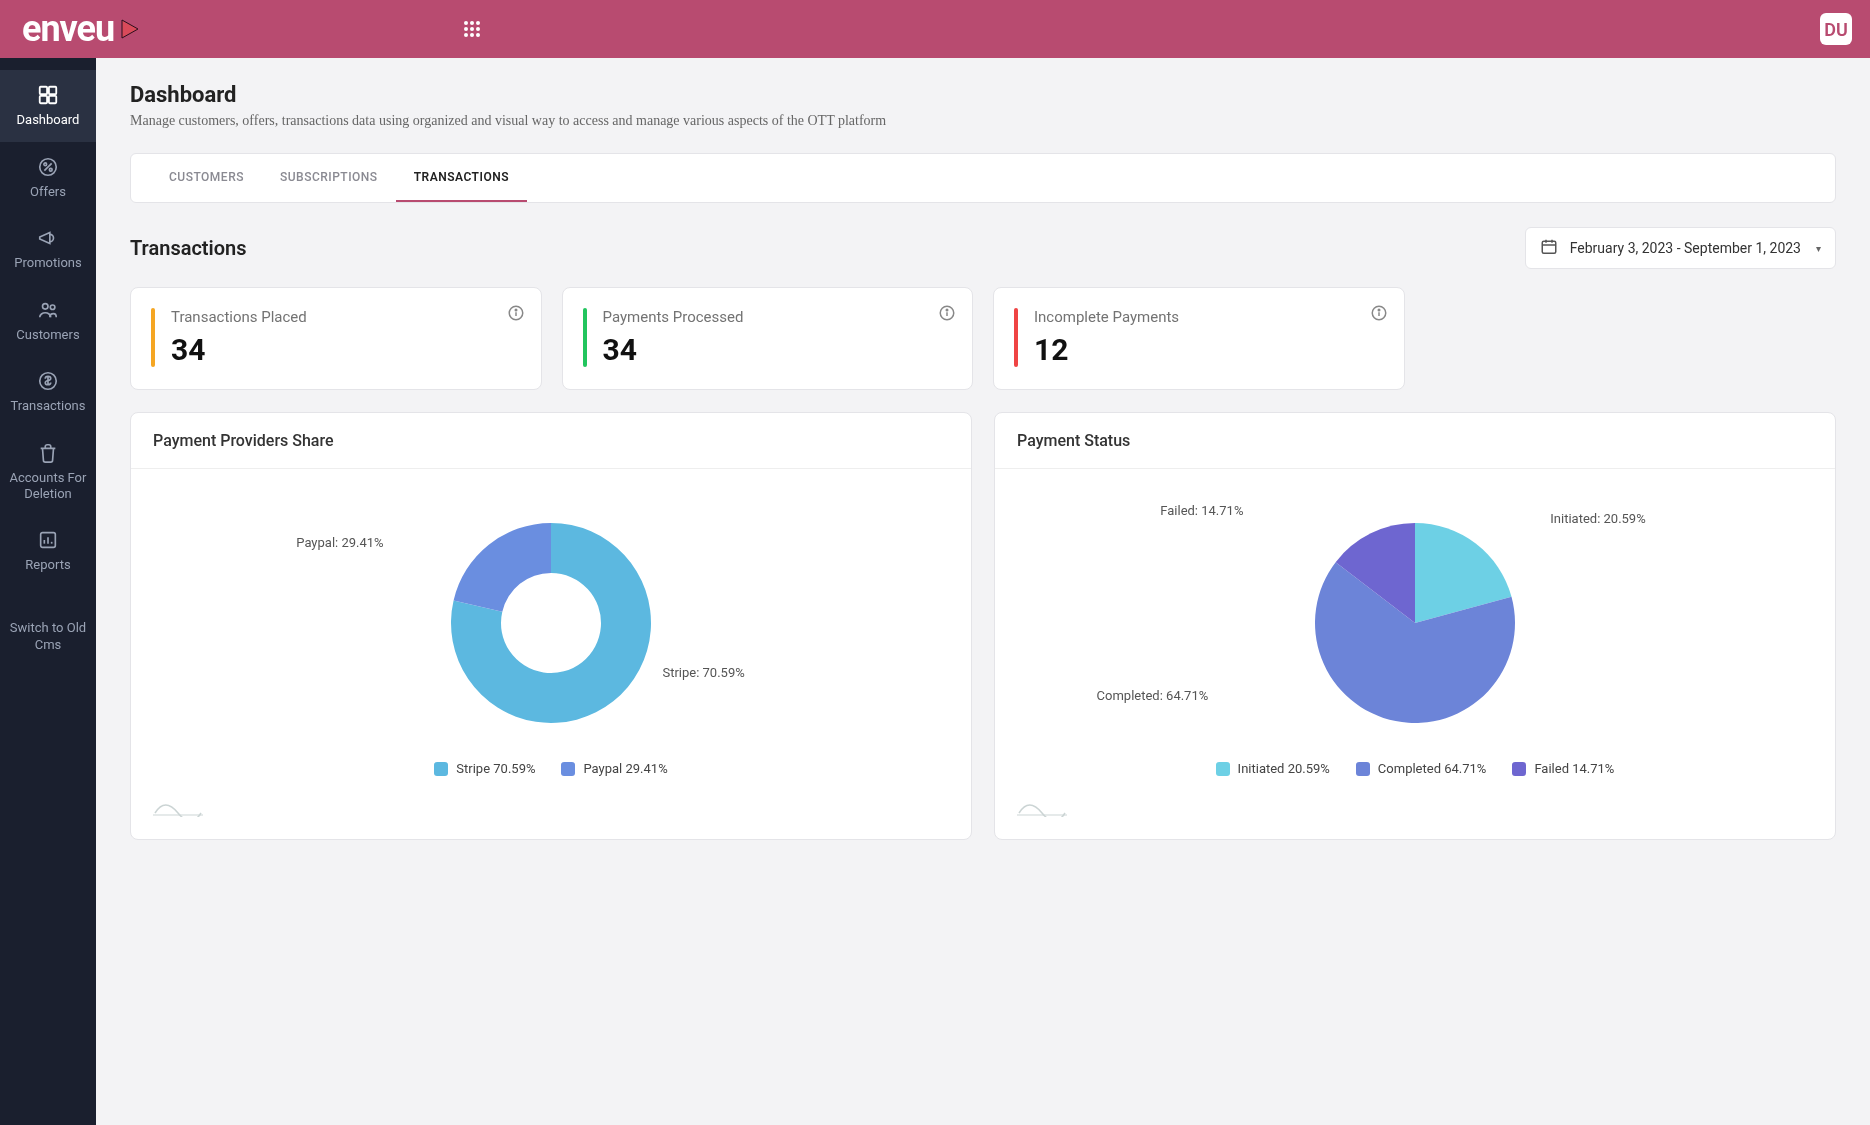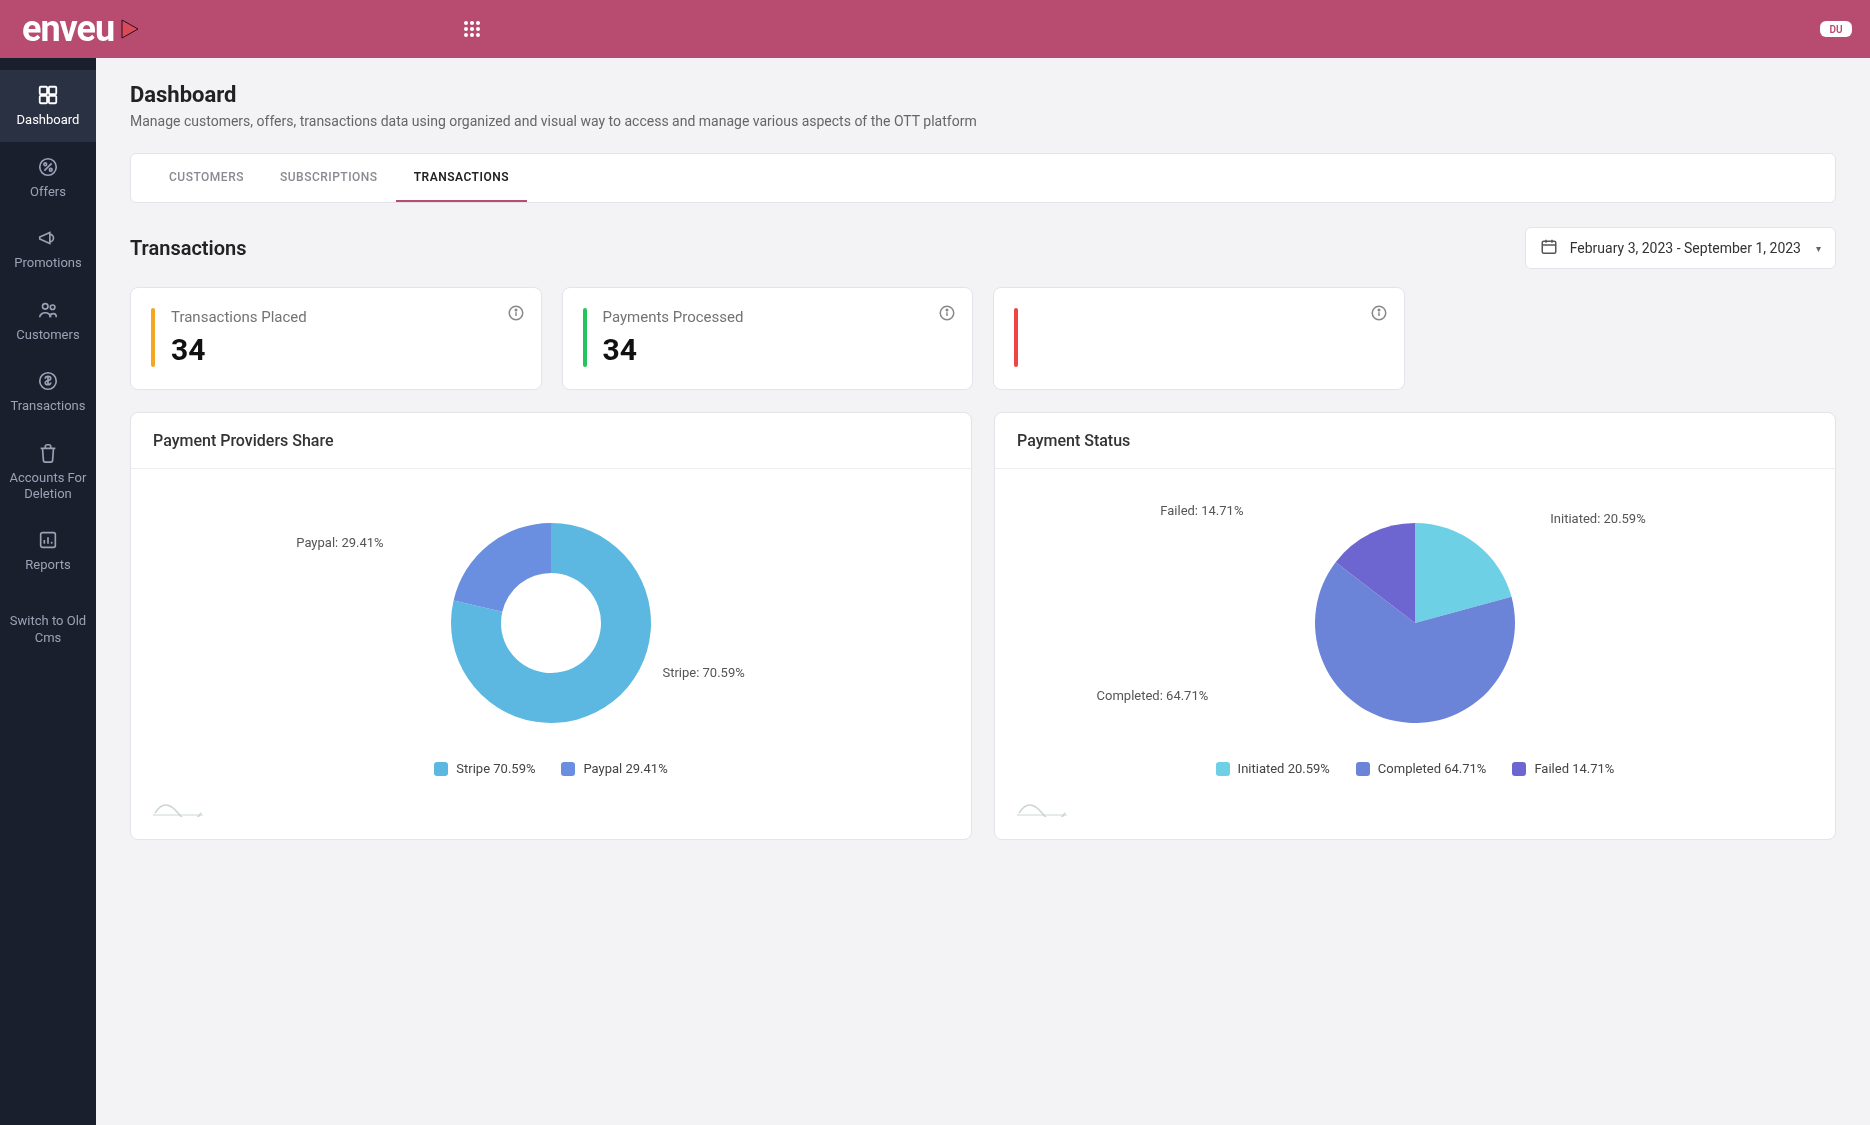--- a/index.html
+++ b/index.html
@@ -22,22 +22,22 @@
     align-items: center;
     justify-content: space-between;
     padding: 0 18px 0 22px;
     color: #fff;
   }
   .topbar-left { display:flex; align-items:center; gap: 320px; }
   .logo { display:flex; align-items:center; font-size:36px; font-weight:700; letter-spacing:-1px; }
   .logo svg { margin-left:4px; }
   .apps-grid svg { display:block; }
   .avatar-square {
-    width:32px; height:16px; background:#fff; border-radius:6px;
-    color:#b84b70; font-size:10px; font-weight:600;
+    width:32px; height:32px; background:#fff; border-radius:6px;
+    color:#b84b70; font-size:18px; font-weight:600;
     display:flex; align-items:center; justify-content:center;
   }
 
   .body-row { display:flex; flex:1; min-height:0; }
 
   
   .sidebar {
     width:96px; background:#1a1f2e; color:#9aa3b5;
     display:flex; flex-direction:column; align-items:stretch;
     padding-top:12px;
@@ -45,29 +45,29 @@
   .nav-item {
     display:flex; flex-direction:column; align-items:center;
     gap:6px; padding:14px 4px; font-size:13px; text-align:center;
     cursor:pointer; line-height:1.2;
   }
   .nav-item.active { background:#2a3142; color:#fff; }
   .nav-item svg { width:22px; height:22px; }
   .sidebar-spacer { height:20px; }
   .sidebar-link {
     text-align:center; font-size:13px; color:#9aa3b5; padding:6px 4px;
-    line-height:1.3; cursor:pointer;
+    line-height:1.3; cursor:pointer;margin-top:7px;
   }
 
   
   .main {
     flex:1; padding:24px 34px; overflow:auto;
   }
   .page-title { font-size:22px; font-weight:700; color:#222; margin-bottom:6px; }
-  .page-subtitle { font-size:14px; color:#666; margin-bottom:24px; }
+  .page-subtitle { font-size:14px; color:#666; margin-bottom:24px;font-family:Liberation Serif, serif; }
 
   .tabs-card {
     background:#fff; border:1px solid #e4e4e8; border-radius:6px;
     display:flex; padding:0 20px; margin-bottom:24px;
   }
   .tab {
     padding:16px 18px; font-size:12px; letter-spacing:.5px; color:#8a8a92;
     cursor:pointer; font-weight:500; border-bottom:2px solid transparent;
   }
   .tab.active { color:#222; border-bottom-color:#b84b70; font-weight:600; }
@@ -294,20 +294,24 @@
           <span class="stat-info">
             <svg width="18" height="18" viewBox="0 0 24 24" fill="none" stroke="currentColor" stroke-width="2">
                 <circle cx="12" cy="12" r="9"></circle>
                 <line x1="12" y1="11" x2="12" y2="16"></line>
                 <circle cx="12" cy="8" r="1" fill="currentColor"></circle>
               </svg>
           </span>
         </div>
         <div class="stat-card">
           <div class="stat-stripe red"></div>
+          <div>
+            <div class="stat-label">Incomplete Payments</div>
+            <div class="stat-value">12</div>
+          </div>
           <span class="stat-info">
             <svg width="18" height="18" viewBox="0 0 24 24" fill="none" stroke="currentColor" stroke-width="2">
                 <circle cx="12" cy="12" r="9"></circle>
                 <line x1="12" y1="11" x2="12" y2="16"></line>
                 <circle cx="12" cy="8" r="1" fill="currentColor"></circle>
               </svg>
           </span>
         </div>
       </div>
 

